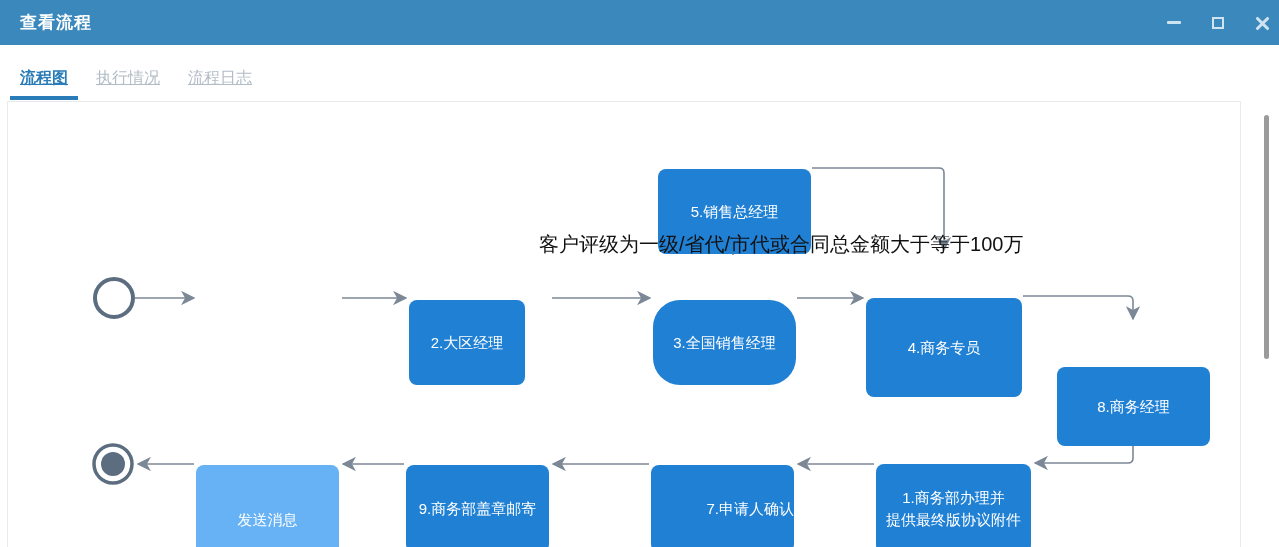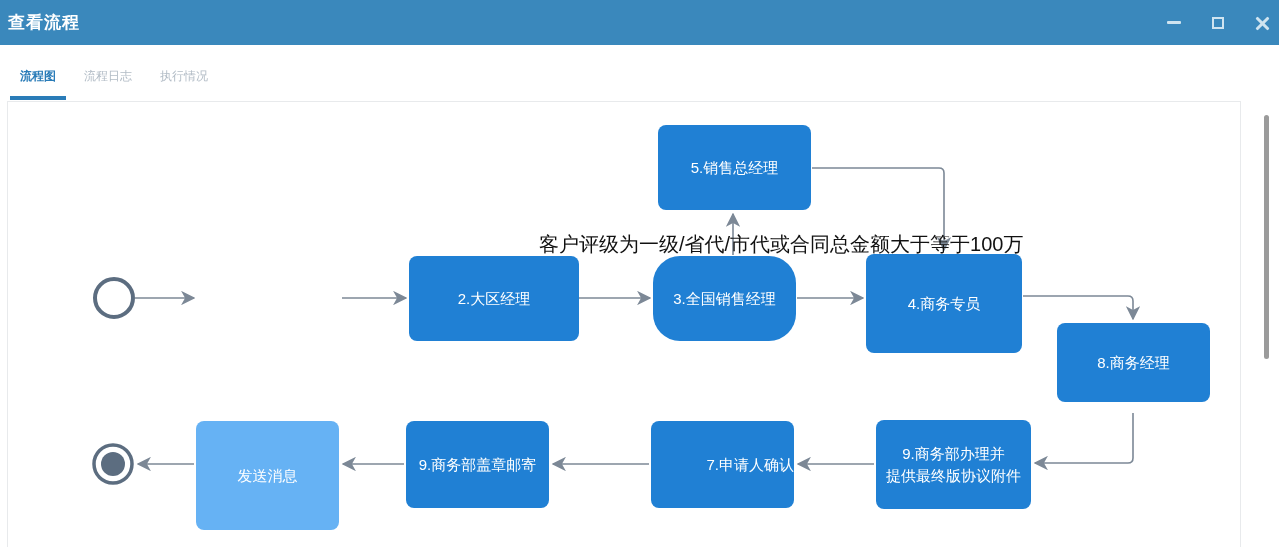--- a/index.html
+++ b/index.html
@@ -4,53 +4,53 @@
 <style>
   * { margin:0; padding:0; box-sizing:border-box; }
   html,body { width:1279px; height:547px; }
   body { font-family:"Liberation Sans","DejaVu Sans",sans-serif; background:#fff; overflow:hidden; }
 
   .window { position:relative; width:1279px; height:547px; background:#fff; overflow:hidden; }
 
   
   .titlebar { position:absolute; left:0; top:0; width:100%; height:45px; background:#3a88bc;
               display:flex; align-items:center; }
-  .titlebar .title { color:#fff; font-size:17px; font-weight:600; padding-left:8px; letter-spacing:1px; }
+  .titlebar .title { color:#fff; font-size:17px; font-weight:600; padding-left:20px; letter-spacing:1px; }
   .controls { position:absolute; right:6px; top:0; height:45px; display:flex; align-items:center; gap:22px; }
   .ctl { width:22px; height:22px; display:flex; align-items:center; justify-content:center; cursor:pointer; }
   .min-bar { width:14px; height:3px; background:#cfe4f0; border-radius:1px; }
   .max-box { width:12px; height:12px; border:2px solid #cfe4f0; }
   .close-x { position:relative; width:14px; height:14px; }
   .close-x::before,.close-x::after { content:""; position:absolute; left:-1px; top:6px; width:17px; height:3px;
               background:#cfe4f0; border-radius:1px; }
   .close-x::before { transform:rotate(45deg); }
   .close-x::after  { transform:rotate(-45deg); }
 
   
   .tabs { position:absolute; left:0; top:60px; height:40px; padding-left:10px; display:flex; }
-  .tab { padding:8px 10px 10px; margin-right:8px; font-size:12px; color:#b2bcc6;
-         border-bottom:4px solid transparent; cursor:pointer; }
+  .tab { padding:8px 10px 10px; margin-right:8px; font-size:16px; color:#b2bcc6;
+         border-bottom:4px solid transparent; cursor:pointer;text-decoration:underline; }
   .tab.active { color:#2a7cb8; font-weight:700; border-bottom-color:#2a7cb8; }
 
   
   .panel { position:absolute; left:7px; top:101px; width:1234px; height:470px;
            border:1px solid #e8eaec; background:#fff; }
   .scroll-thumb { position:absolute; left:1264px; top:115px; width:5px; height:244px;
            background:#9b9b9b; border-radius:3px; cursor:pointer; }
 
   .canvas { position:absolute; left:0; top:0; width:1233px; height:446px; }
   svg.wires { position:absolute; left:0; top:0; width:1233px; height:446px; }
 
   
   .node { position:absolute; background:#2080d4; border-radius:8px; color:#fff; font-size:15px;
           display:flex; align-items:center; justify-content:center; text-align:center;
-          white-space:pre-line; line-height:1.45; }
+          white-space:pre-line; line-height:1.45;margin-top:44px; }
   .node.light { background:#66b2f4; }
   .n1   { left:190px;  top:154px; width:143px; height:85px; }
-  .n2   { left:401px;  top:154px; width:170px; height:85px; }
+  .n2   { left:401px;  top:154px; width:116px; height:85px; }
   .n3   { left:645px;  top:154px; width:143px; height:85px;border-radius:27px; }
   .n4   { left:858px;  top:152px; width:156px; height:99px; }
   .n5   { left:650px;  top:23px;  width:153px; height:85px; }
   .n8   { left:1049px; top:221px; width:153px; height:79px; }
   .n6   { left:868px;  top:318px; width:155px; height:89px; }
   .n7   { left:643px;  top:319px; width:143px; height:87px;justify-content:flex-end; }
   .n9   { left:398px;  top:319px; width:143px; height:87px; }
   .nsend{ left:188px;  top:319px; width:143px; height:109px; }
 
   .annotation { position:absolute; left:531px; top:129px; width:400px; font-size:20px; color:#111;
@@ -74,24 +74,24 @@
         <span class="close-x"></span>
       </div>
     </div>
   </div>
 
   <div class="tabs">
     <div class="tab active">
       <span>流程图</span>
     </div>
     <div class="tab">
-      <span>流程日志</span>
+      <span>执行情况</span>
     </div>
     <div class="tab">
-      <span>执行情况</span>
+      <span>流程日志</span>
     </div>
   </div>
 
   <div class="panel">
     <div class="canvas">
 
       <svg class="wires" viewBox="0 0 1233 446">
         <defs>
           <marker id="arr" viewBox="0 0 10 10" refX="9" refY="5" markerWidth="9" markerHeight="9" orient="auto-start-reverse">
             <path d="M0,0 L10,5 L0,10 L2.8,5 Z" fill="#7c8896"></path>
@@ -126,21 +126,21 @@
       <div class="node n3">
         <span>3.全国销售经理</span>
       </div>
       <div class="node n4">
         <span>4.商务专员</span>
       </div>
       <div class="node n5">
         <span>5.销售总经理</span>
       </div>
       <div class="node n6">
-        <span>9.商务部办理并
+        <span>1.商务部办理并
 提供最终版协议附件</span>
       </div>
       <div class="node n7">
         <span>7.申请人确认</span>
       </div>
       <div class="node n8">
         <span>8.商务经理</span>
       </div>
       <div class="node n9">
         <span>9.商务部盖章邮寄</span>

